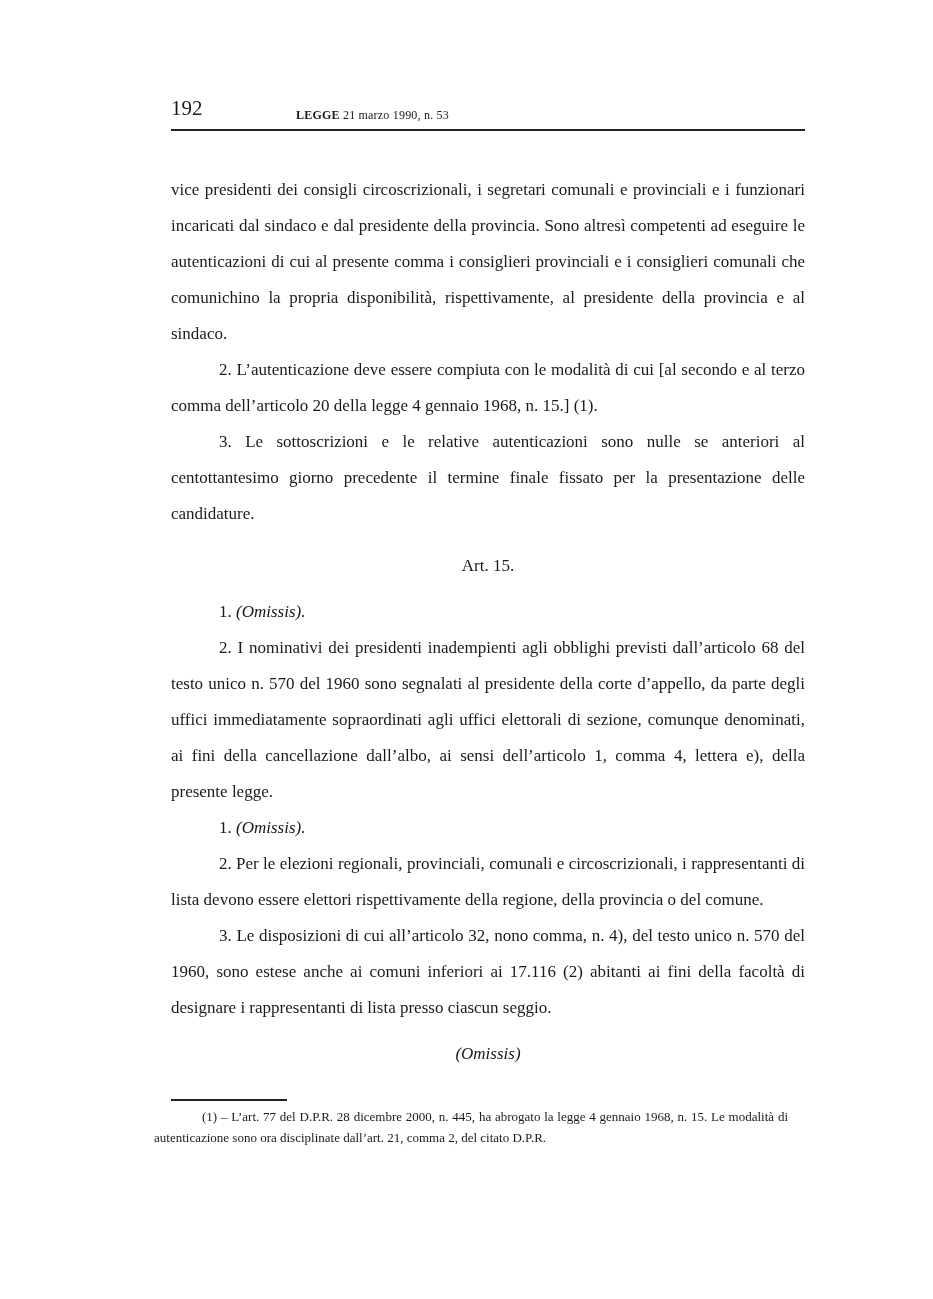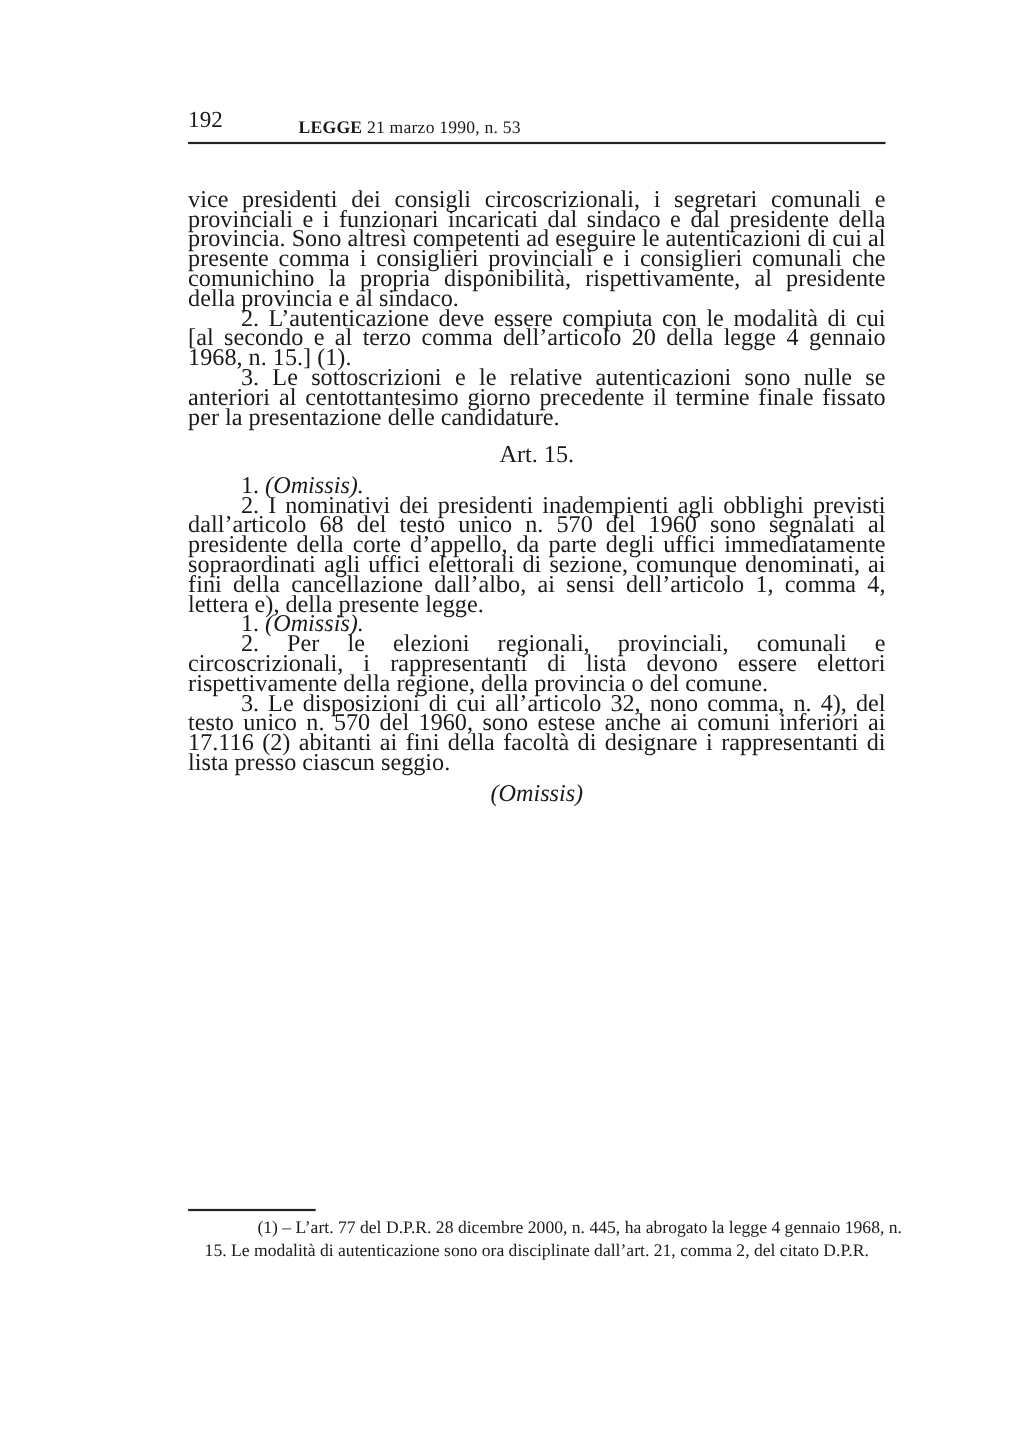--- a/index.html
+++ b/index.html
@@ -1,28 +1,28 @@
 <!DOCTYPE html>
 <html><head>
 <meta charset="utf-8">
 <style>
   html, body { margin: 0; padding: 0; background: #ffffff; }
   body { width: 933px; height: 1299px; position: relative; overflow: hidden;
          font-family: "Liberation Serif", "DejaVu Serif", serif; color: #1a1a1a; }
   .page-num { position: absolute; left: 171px; top: 96px; font-size: 21px; }
-  .running-head { position: absolute; left: 0; width: 745px; top: 108px; text-align: center; font-size: 16px; letter-spacing: 0.2px; }
+  .running-head { position: absolute; left: 0; width: 745px; top: 108px; text-align: center; font-size: 12px; letter-spacing: 0.2px; }
   .running-head .b { font-weight: bold; }
   .rule { position: absolute; left: 171px; width: 634px; top: 129px; height: 2px; background: #222; }
-  .body { position: absolute; left: 171px; width: 634px; top: 172px; font-size: 22px; line-height: 18px; text-align: justify; }
+  .body { position: absolute; left: 171px; width: 634px; top: 172px; font-size: 17px; line-height: 36px; text-align: justify; }
   .body p { margin: 0; }
   .indent { text-indent: 48px; }
   .art { text-align: center; margin: 0; }
   .it { font-style: italic; }
   .fn-rule { position: absolute; left: 171px; top: 1099px; width: 116px; height: 2px; background: #222; }
-  .footnotes { position: absolute; left: 186px; width: 634px; top: 1106px; font-size: 16px; line-height: 21px; text-align: justify; }
+  .footnotes { position: absolute; left: 154px; width: 634px; top: 1106px; font-size: 13px; line-height: 21px; text-align: justify; }
   .footnotes p { margin: 0; }
 </style>
 </head>
 <body>
 
 <div class="page-num">192</div>
 <div class="running-head"><span class="b">LEGGE</span><span> 21 marzo 1990, n. 53</span></div>
 <div class="rule"></div>
 
 <div class="body">

